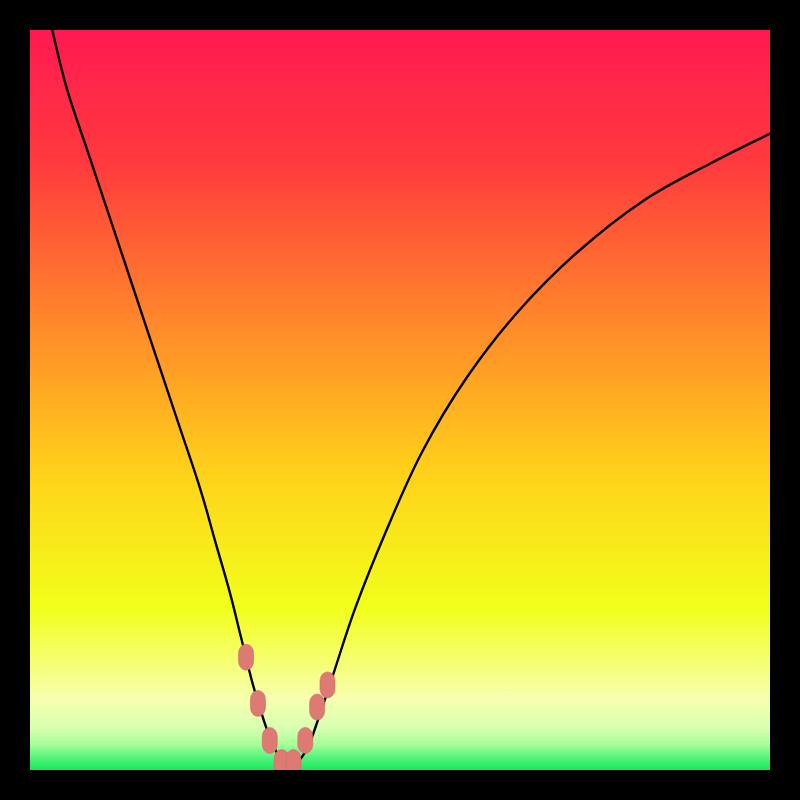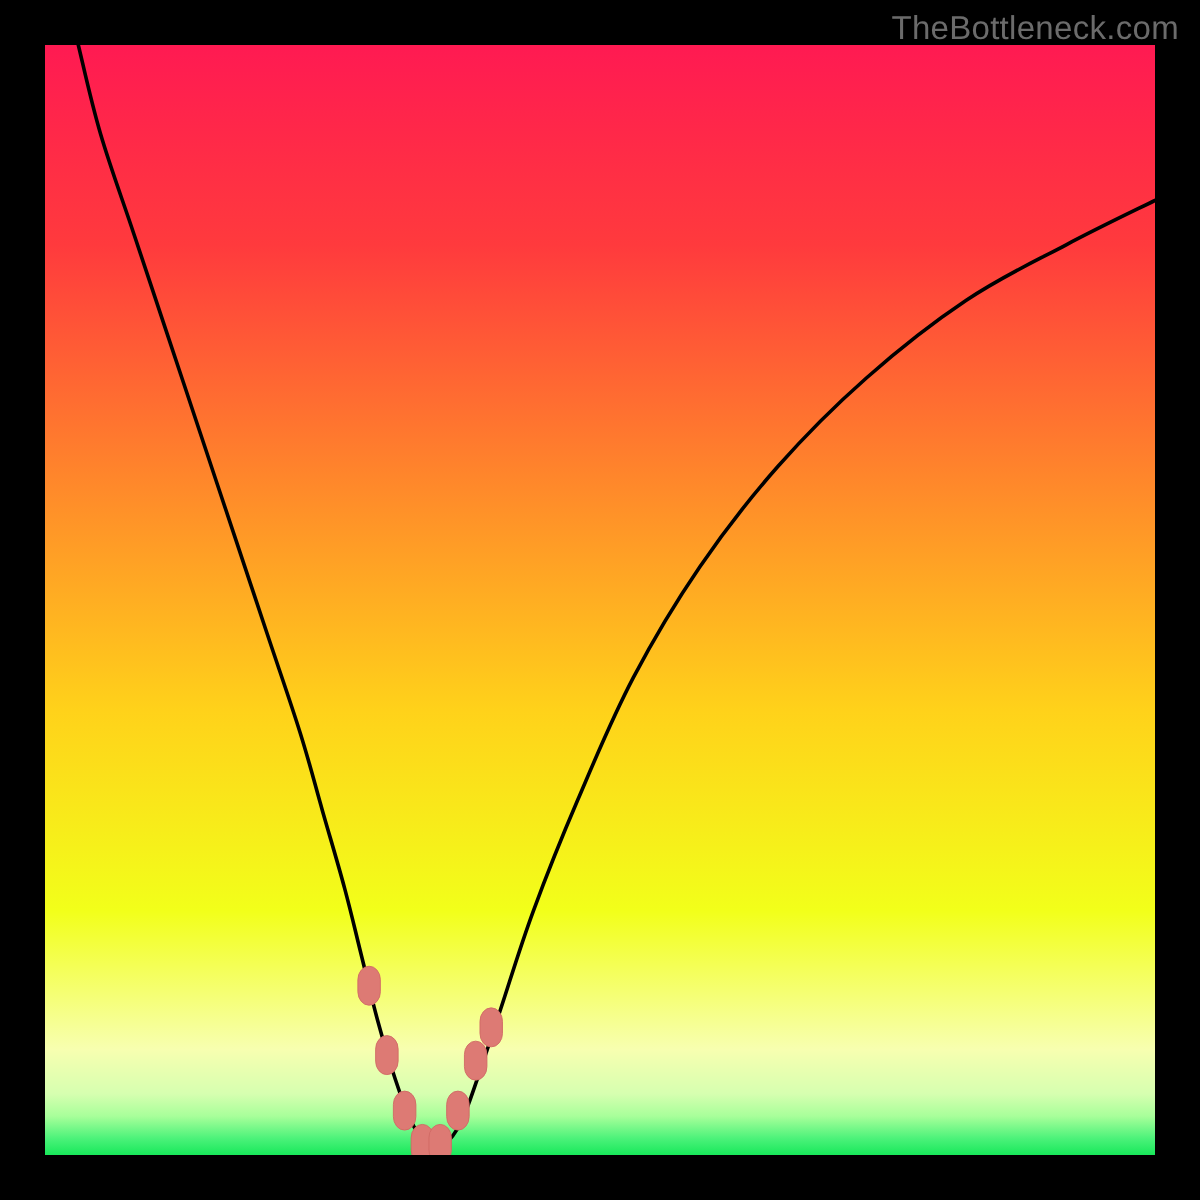--- a/index.html
+++ b/index.html
@@ -68,15 +68,14 @@
           <rect x="232.26000000000002" y="697.4" width="15" height="26" rx="7.5" ry="9" fill="#dd7a74" stroke="#d06a64" stroke-width="0.6"></rect>
           <rect x="244.10000000000002" y="719.6" width="15" height="26" rx="7.5" ry="9" fill="#dd7a74" stroke="#d06a64" stroke-width="0.6"></rect>
           <rect x="255.94000000000005" y="719.6" width="15" height="26" rx="7.5" ry="9" fill="#dd7a74" stroke="#d06a64" stroke-width="0.6"></rect>
           <rect x="267.78000000000003" y="697.4" width="15" height="26" rx="7.5" ry="9" fill="#dd7a74" stroke="#d06a64" stroke-width="0.6"></rect>
           <rect x="279.61999999999995" y="664.1" width="15" height="26" rx="7.5" ry="9" fill="#dd7a74" stroke="#d06a64" stroke-width="0.6"></rect>
           <rect x="289.98" y="641.9" width="15" height="26" rx="7.5" ry="9" fill="#dd7a74" stroke="#d06a64" stroke-width="0.6"></rect>
         </g>
     </svg>
   </div>
 
-  <div class="watermark">TheBottleneck.com</div>
 
 </div>
 
 </body></html>

